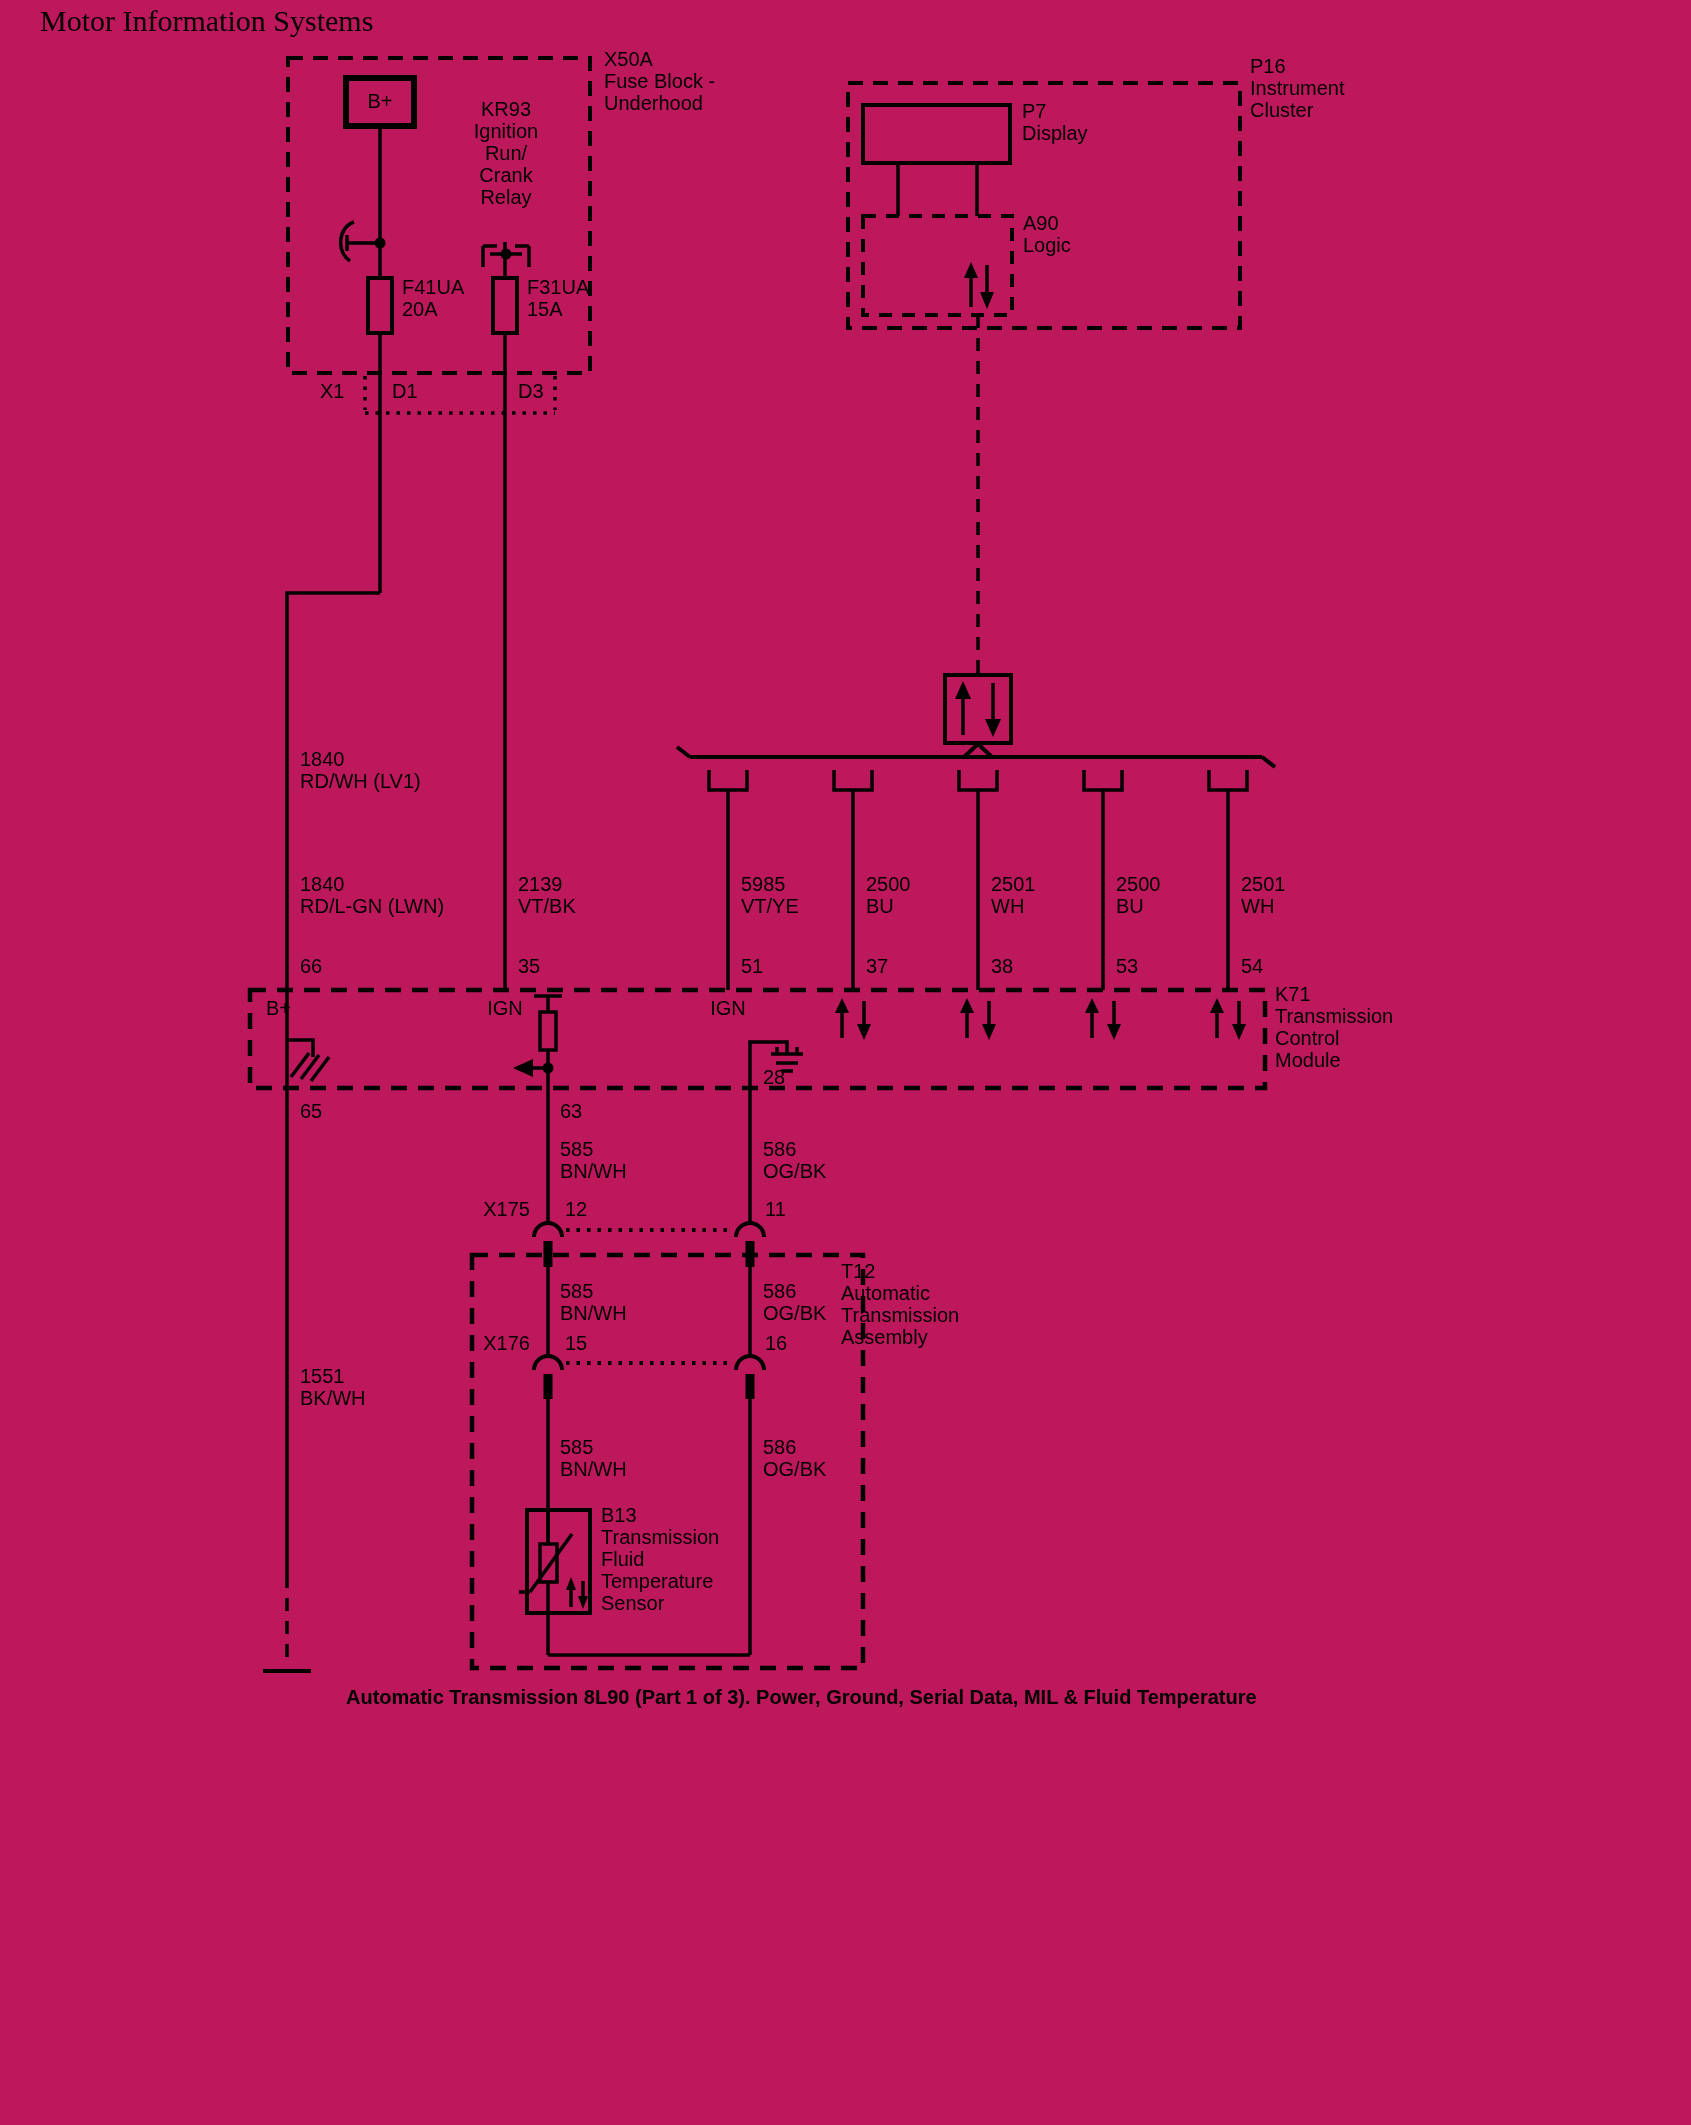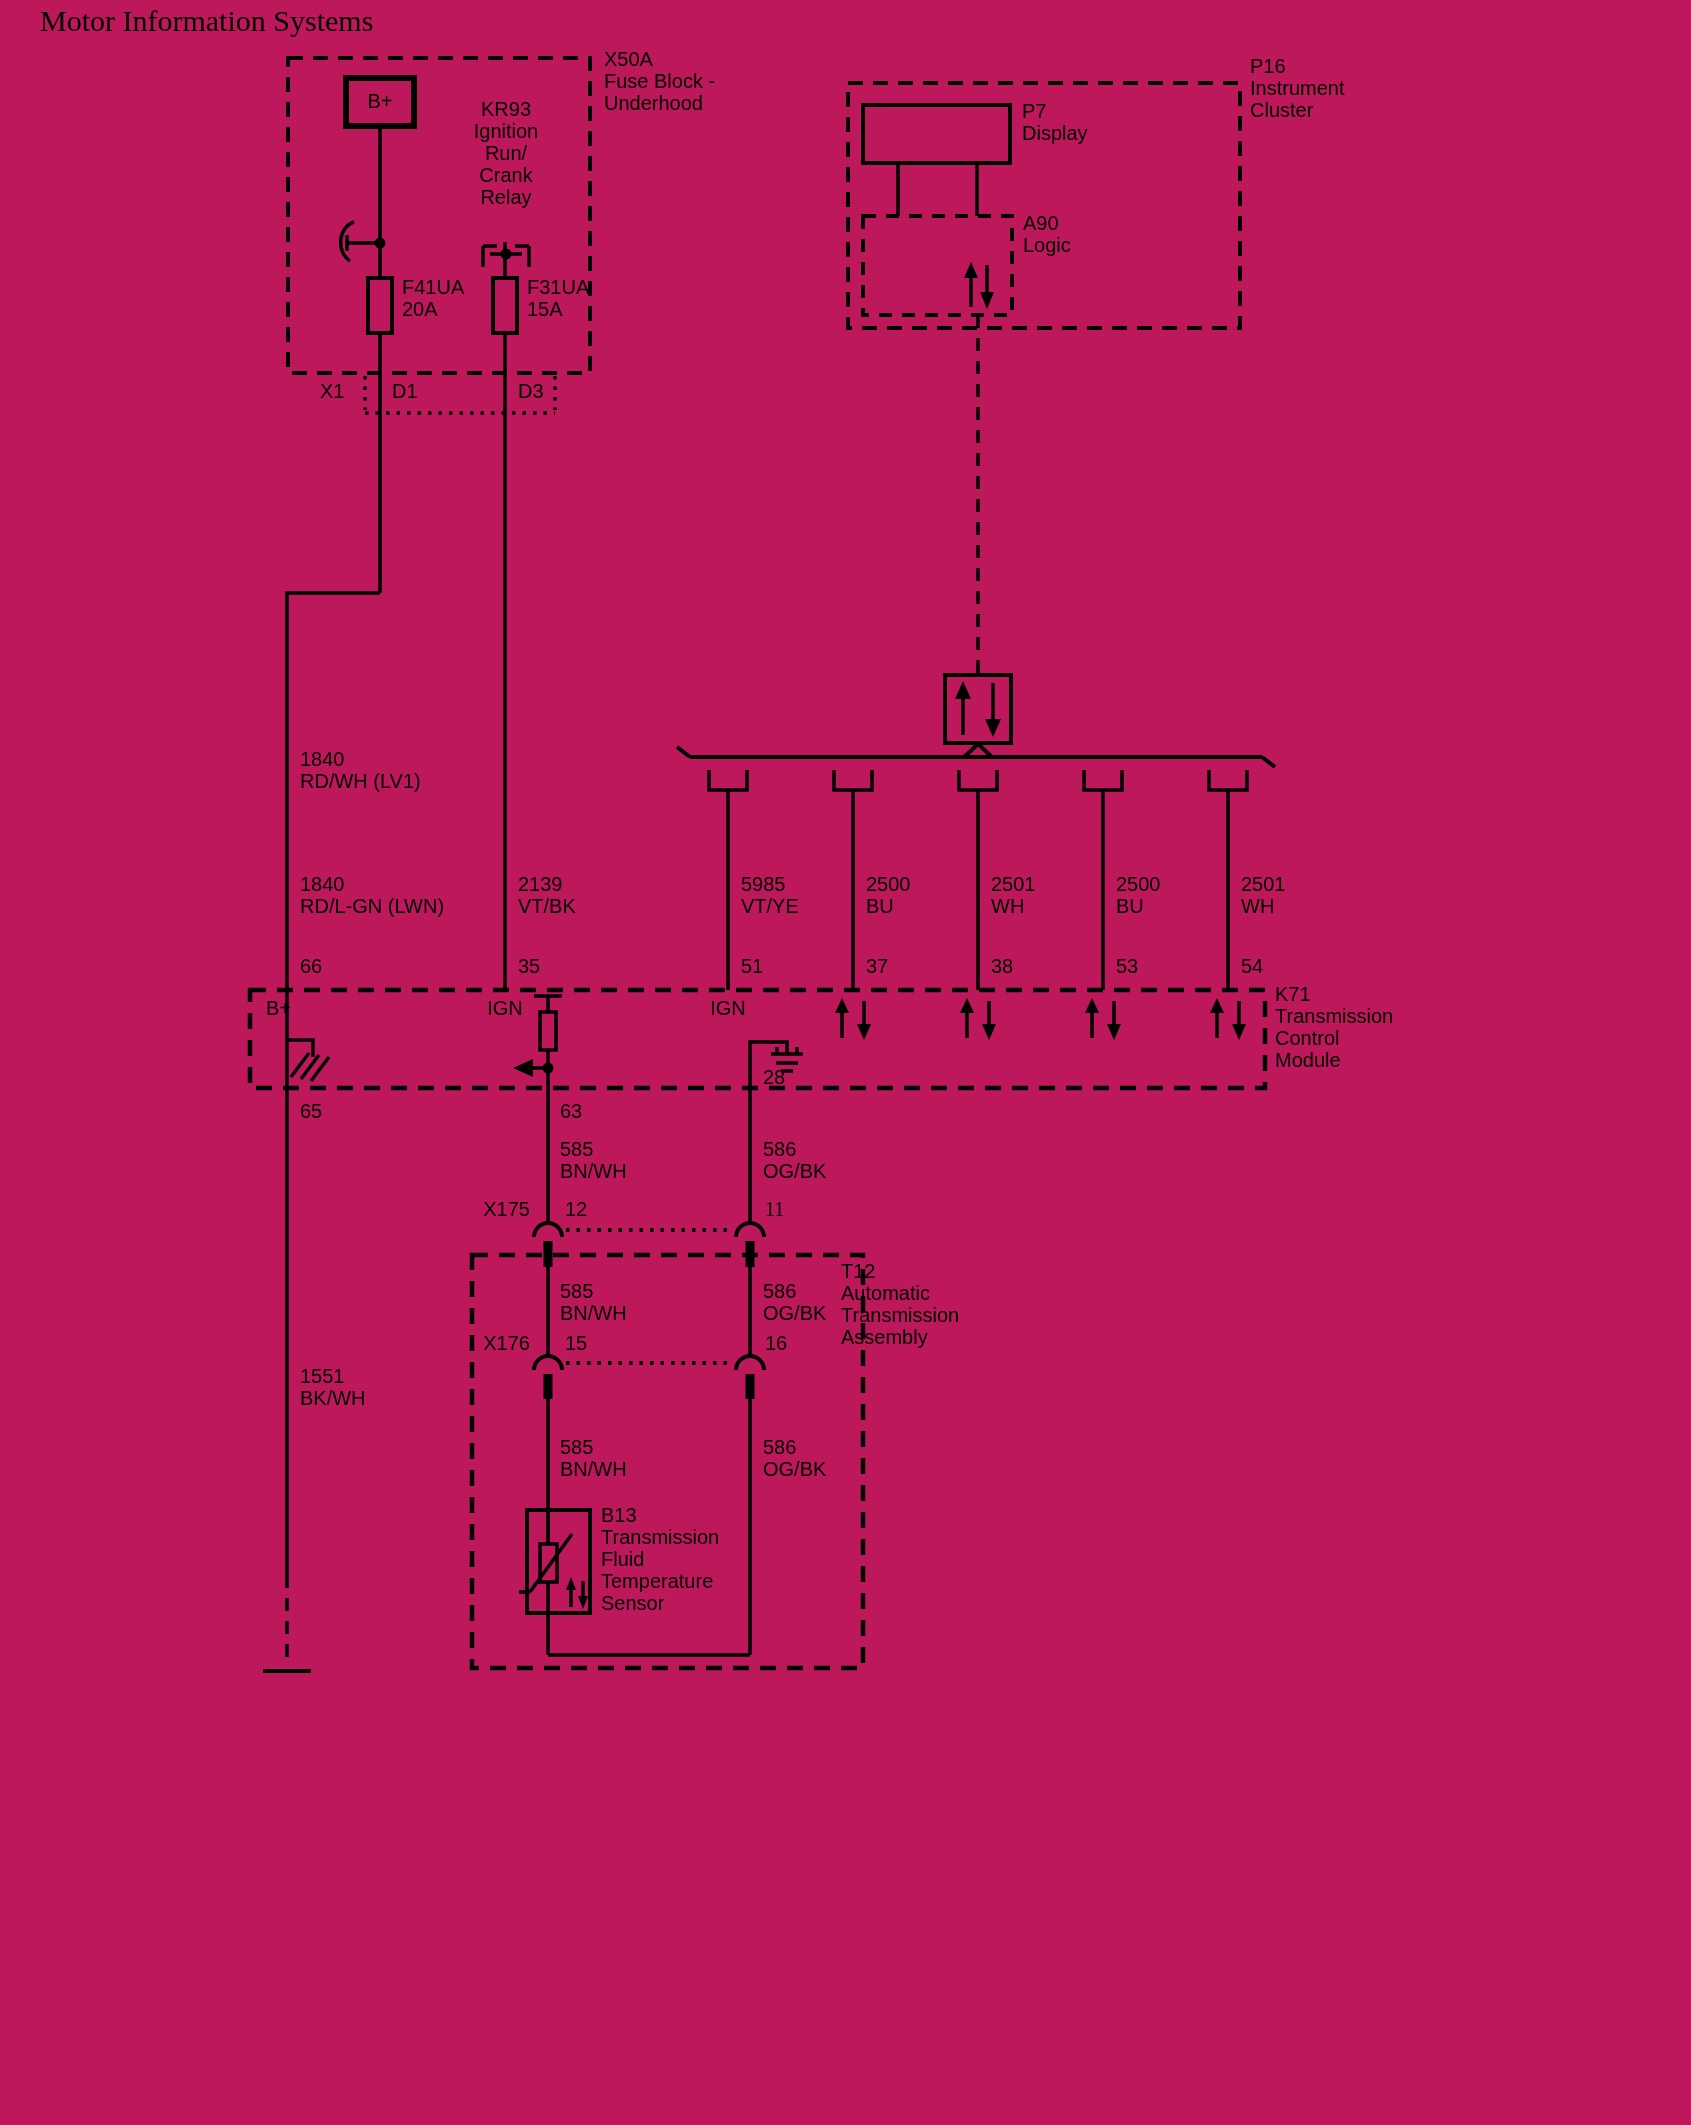--- a/index.html
+++ b/index.html
@@ -292,21 +292,21 @@
   <div class="lbl" style="left:560px;top:1100px;">63</div>
   <div class="lbl" style="left:763px;top:1038px;margin-top:28px;">28</div>
 
   <div class="lbl" style="left:560px;top:1138px;">585
 BN/WH</div>
   <div class="lbl" style="left:763px;top:1138px;">586
 OG/BK</div>
 
   <div class="lbl rgt" style="left:462px;top:1198px;width:68px;">X175</div>
   <div class="lbl" style="left:565px;top:1198px;">12</div>
-  <div class="lbl" style="left:765px;top:1198px;font-family:Liberation Serif, serif;">11</div>
+  <div class="lbl" style="left:765px;top:1198px;">11</div>
 
   <div class="lbl" style="left:560px;top:1280px;">585
 BN/WH</div>
   <div class="lbl" style="left:763px;top:1280px;">586
 OG/BK</div>
   <div class="lbl" style="left:841px;top:1260px;">T12
 Automatic
 Transmission
 Assembly</div>
 
@@ -320,15 +320,16 @@
 BN/WH</div>
   <div class="lbl" style="left:763px;top:1436px;">586
 OG/BK</div>
 
   <div class="lbl" style="left:601px;top:1504px;">B13
 Transmission
 Fluid
 Temperature
 Sensor</div>
 
+  <div class="lbl bold" style="left:346px;top:1686px;">Automatic Transmission 8L90 (Part 1 of 3). Power, Ground, Serial Data, MIL &amp; Fluid Temperature</div>
 
 
 </div>
 
 </body></html>

